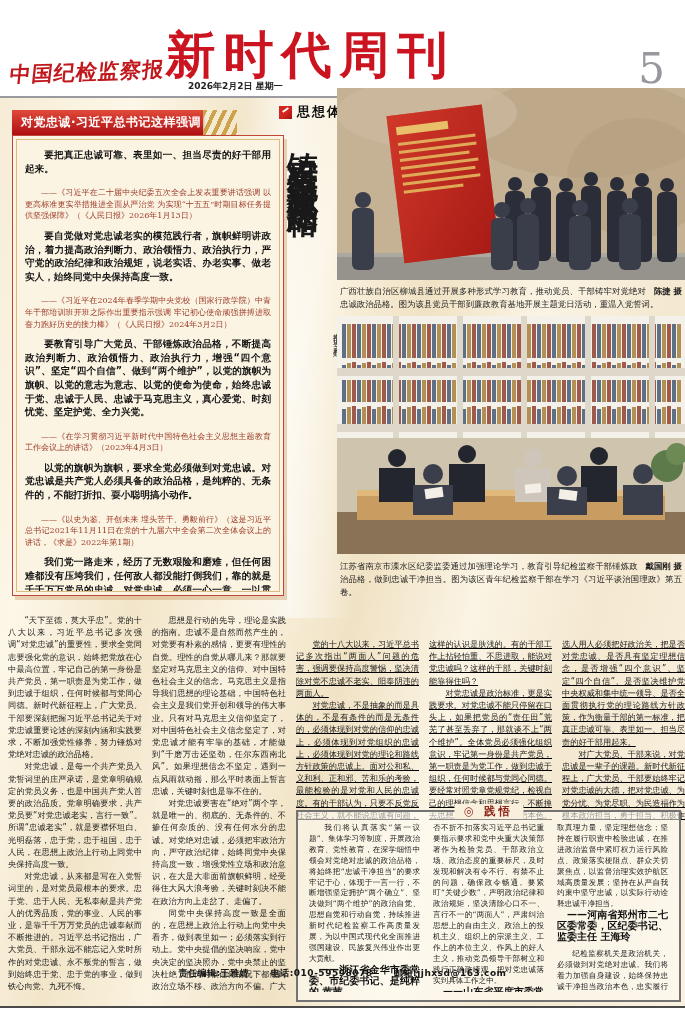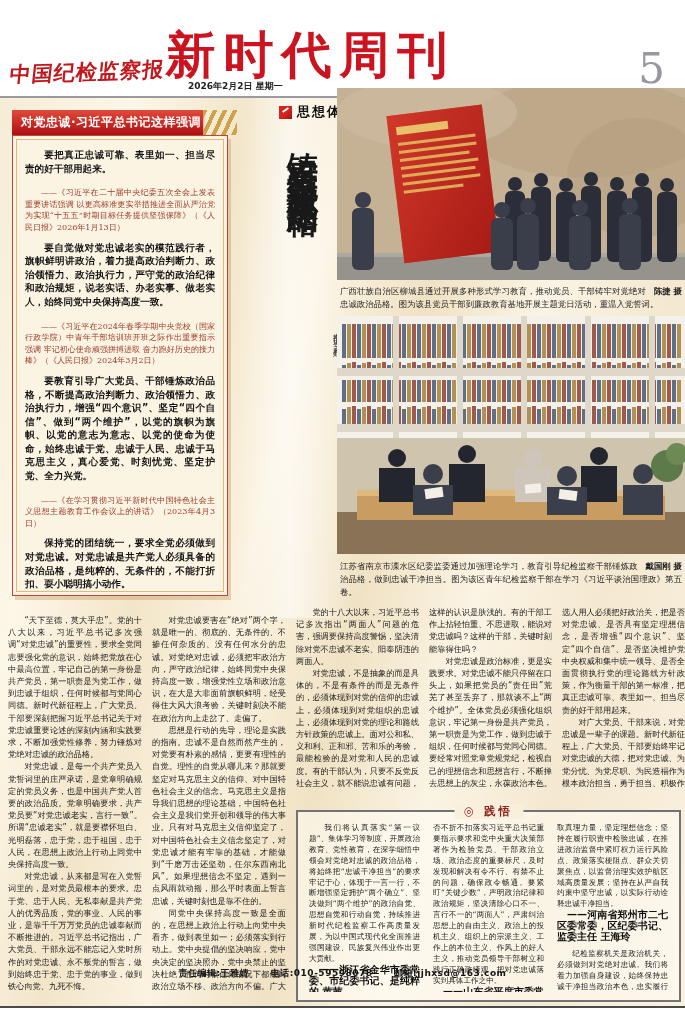--- a/index.html
+++ b/index.html
@@ -21,21 +21,21 @@
         background:linear-gradient(103deg,#f6ecd6 0%,#fdf7e8 15%,#f2e5c9 28%,#fbf3e1 40%,
                    #f0e2c4 53%,#fbf4e4 66%,#f4e8d0 80%,#faf1e0 100%);}
   .sheen{position:absolute;left:238px;top:98px;width:115px;height:520px;
         background:linear-gradient(to right,rgba(255,255,255,0),rgba(255,255,255,.6) 45%,rgba(255,255,255,0));}
   
   .qb-banner{position:absolute;left:12px;top:110px;width:182px;height:25px;line-height:25px;
         background:linear-gradient(#e04a3a,#ae1014);color:#fff;font-weight:bold;font-size:12px;
         padding-left:9px;letter-spacing:.5px;white-space:nowrap;box-shadow:1px 2px 2px rgba(120,60,20,.35);}
   .qb-stripes{position:absolute;left:203px;top:110px;width:34px;height:25px;
         background:repeating-linear-gradient(115deg,#cda24b 0 4px,rgba(0,0,0,0) 4px 9px);}
-  .quote-box{position:absolute;left:12px;top:135px;width:216px;height:461px;background:#fcf4e3;
+  .quote-box{position:absolute;left:12px;top:135px;width:272px;height:461px;background:#fcf4e3;
         border:1.5px solid #c24538;box-shadow:3px 4px 0 rgba(190,140,80,.35);box-sizing:border-box;}
   .quote-box-inner{position:absolute;left:3px;top:3px;right:3px;bottom:3px;border:1px solid #dcbb80;
         padding:8px 8px 4px 8px;overflow:hidden;}
   .qb-statement{margin:0 0 2px 0;font-size:9.6px;line-height:13.6px;font-weight:bold;color:#141414;
         text-indent:2em;text-align:justify;}
   .qb-source{margin:12px 0 7px 0;font-size:8px;line-height:11.6px;color:#9b3a28;text-indent:2em;
         text-align:justify;font-family:"DejaVu Serif","Liberation Serif",serif;}
   
   .feature-tag{position:absolute;left:279px;top:103px;display:flex;align-items:center;}
   .tag-icon{width:13px;height:13px;background:linear-gradient(135deg,#d3251f 55%,#9f120f);
@@ -53,22 +53,22 @@
   .photo2{position:absolute;left:337px;top:316px;width:348px;height:238px;overflow:hidden;}
   .caption{position:absolute;font-size:8.4px;line-height:13px;color:#1d1d1d;text-align:justify;
         font-family:"DejaVu Serif","Liberation Serif",serif;}
   .caption .cap-text{text-indent:2em;display:inline;}
   .caption .credit{font-weight:bold;float:right;margin-left:8px;}
   .caption1{left:340px;top:285px;width:342px;height:28px;}
   .caption2{left:340px;top:560px;width:342px;height:28px;}
   
   .body-part1{position:absolute;left:8px;top:614px;width:278px;height:390px;column-count:2;
         column-gap:10px;overflow:hidden;}
-  .body-part2{position:absolute;left:296px;top:606px;width:389px;height:188px;column-count:3;
-        column-gap:10px;overflow:hidden;}
+  .body-part2{position:absolute;left:296px;top:638px;width:389px;height:188px;column-count:3;
+        column-gap:10px;overflow:hidden;text-decoration:underline;}
   .para{margin:0;font-size:8.2px;line-height:12.2px;color:#1a1a1a;text-indent:2em;text-align:justify;}
   
   .jianwu-box{position:absolute;left:296px;top:810px;width:385px;height:192px;border:2px solid #737373;
         box-sizing:border-box;background:rgba(255,253,245,.55);}
   .jw-label{position:absolute;left:50%;top:-8px;transform:translateX(-50%);background:#f8efdc;
         padding:0 10px;font-size:11.5px;font-weight:bold;color:#8d2418;letter-spacing:3px;white-space:nowrap;}
   .jw-cols{position:absolute;left:11px;top:11px;right:11px;bottom:8px;column-count:3;column-gap:13px;
         overflow:hidden;}
   .jw-text{margin:0;font-size:7.6px;line-height:10.9px;color:#1c1c1c;text-indent:2em;text-align:justify;}
   .jw-sign{margin:0 0 6px 0;font-size:10px;line-height:10.9px;color:#111;font-weight:bold;
@@ -95,21 +95,21 @@
   <div class="qb-banner">对党忠诚·习近平总书记这样强调</div>
   <div class="qb-stripes"></div>
   <div class="quote-box">
     <div class="quote-box-inner">
         <p class="qb-statement">要把真正忠诚可靠、表里如一、担当尽责的好干部用起来。</p>
         <p class="qb-source">——《习近平在二十届中央纪委五次全会上发表重要讲话强调 以更高标准更实举措推进全面从严治党 为实现“十五五”时期目标任务提供坚强保障》（《人民日报》2026年1月13日）</p>
         <p class="qb-statement">要自觉做对党忠诚老实的模范践行者，旗帜鲜明讲政治，着力提高政治判断力、政治领悟力、政治执行力，严守党的政治纪律和政治规矩，说老实话、办老实事、做老实人，始终同党中央保持高度一致。</p>
         <p class="qb-source">——《习近平在2024年春季学期中央党校（国家行政学院）中青年干部培训班开班之际作出重要指示强调 牢记初心使命顽强拼搏进取 奋力跑好历史的接力棒》（《人民日报》2024年3月2日）</p>
         <p class="qb-statement">要教育引导广大党员、干部锤炼政治品格，不断提高政治判断力、政治领悟力、政治执行力，增强“四个意识”、坚定“四个自信”、做到“两个维护”，以党的旗帜为旗帜、以党的意志为意志、以党的使命为使命，始终忠诚于党、忠诚于人民、忠诚于马克思主义，真心爱党、时刻忧党、坚定护党、全力兴党。</p>
         <p class="qb-source">——《在学习贯彻习近平新时代中国特色社会主义思想主题教育工作会议上的讲话》（2023年4月3日）</p>
-        <p class="qb-statement">保持党的团结统一，要求全党必须做到对党忠诚。对党忠诚是共产党人必须具备的政治品格，是纯粹的、无条件的，不能打折扣、耍小聪明搞小动作。</p>
+        <p class="qb-statement">以党的旗帜为旗帜，要求全党必须做到对党忠诚。对党忠诚是共产党人必须具备的政治品格，是纯粹的、无条件的，不能打折扣、耍小聪明搞小动作。</p>
         <p class="qb-source">——《以史为鉴、开创未来 埋头苦干、勇毅前行》（这是习近平总书记2021年11月11日在党的十九届六中全会第二次全体会议上的讲话，《求是》2022年第1期）</p>
         <p class="qb-statement">我们党一路走来，经历了无数艰险和磨难，但任何困难都没有压垮我们，任何敌人都没能打倒我们，靠的就是千千万万党员的忠诚。对党忠诚，必须一心一意、一以贯之，必须表里如一、知行合一，任何时候任何情况下都不改其心、不移其志、不毁其节。</p>
       </div>
   </div>
 
   <div class="feature-tag">
     <span class="tag-icon"></span>
     <span class="tag-label">思想体悟</span>
   </div>
   <div class="headline-v"><span>铸牢对党绝对忠诚政治品格</span><span class="headline-suffix">（一）</span></div>
@@ -233,22 +233,22 @@
   </div>
   <div class="caption caption2">
     <span class="credit">戴国刚 摄</span>
     <span class="cap-text">江苏省南京市溧水区纪委监委通过加强理论学习，教育引导纪检监察干部锤炼政治品格，做到忠诚干净担当。图为该区青年纪检监察干部在学习《习近平谈治国理政》第五卷。</span>
   </div>
 
   <div class="body-part1">
       <p class="para">“天下至德，莫大乎忠”。党的十八大以来，习近平总书记多次强调“对党忠诚”的重要性，要求全党同志要强化党的意识，始终把党放在心中最高位置，牢记自己的第一身份是共产党员，第一职责是为党工作，做到忠诚于组织，任何时候都与党同心同德。新时代新征程上，广大党员、干部要深刻把握习近平总书记关于对党忠诚重要论述的深刻内涵和实践要求，不断加强党性修养，努力锤炼对党绝对忠诚的政治品格。</p>
       <p class="para">对党忠诚，是每一个共产党员入党誓词里的庄严承诺，是党章明确规定的党员义务，也是中国共产党人首要的政治品质。党章明确要求，共产党员要“对党忠诚老实，言行一致”。所谓“忠诚老实”，就是要襟怀坦白、光明磊落，忠于党，忠于祖国，忠于人民，在思想上政治上行动上同党中央保持高度一致。</p>
       <p class="para">对党忠诚，从来都是写在入党誓词里的，是对党员最根本的要求。忠于党、忠于人民、无私奉献是共产党人的优秀品质，党的事业、人民的事业，是靠千千万万党员的忠诚奉献而不断推进的。习近平总书记指出，广大党员、干部永远不能忘记入党时所作的对党忠诚、永不叛党的誓言，做到始终忠于党、忠于党的事业，做到铁心向党、九死不悔。</p>
+      <p class="para">思想是行动的先导，理论是实践的指南。忠诚不是自然而然产生的，对党要有朴素的感情，更要有理性的自觉。理性的自觉从哪儿来？那就要坚定对马克思主义的信仰、对中国特色社会主义的信念。马克思主义是指导我们思想的理论基础，中国特色社会主义是我们党开创和领导的伟大事业。只有对马克思主义信仰坚定了，对中国特色社会主义信念坚定了，对党忠诚才能有牢靠的基础，才能做到“千磨万击还坚劲，任尔东西南北风”。如果理想信念不坚定，遇到一点风雨就动摇，那么平时表面上誓言忠诚，关键时刻也是靠不住的。</p>
       <p class="para">对党忠诚要害在“绝对”两个字，就是唯一的、彻底的、无条件的、不掺任何杂质的、没有任何水分的忠诚。对党绝对忠诚，必须把牢政治方向，严守政治纪律，始终同党中央保持高度一致，增强党性立场和政治意识，在大是大非面前旗帜鲜明，经受得住大风大浪考验，关键时刻决不能在政治方向上走岔了、走偏了。</p>
-      <p class="para">思想是行动的先导，理论是实践的指南。忠诚不是自然而然产生的，对党要有朴素的感情，更要有理性的自觉。理性的自觉从哪儿来？那就要坚定对马克思主义的信仰、对中国特色社会主义的信念。马克思主义是指导我们思想的理论基础，中国特色社会主义是我们党开创和领导的伟大事业。只有对马克思主义信仰坚定了，对中国特色社会主义信念坚定了，对党忠诚才能有牢靠的基础，才能做到“千磨万击还坚劲，任尔东西南北风”。如果理想信念不坚定，遇到一点风雨就动摇，那么平时表面上誓言忠诚，关键时刻也是靠不住的。</p>
       <p class="para">同党中央保持高度一致是全面的，在思想上政治上行动上向党中央看齐，做到表里如一；必须落实到行动上。党中央提倡的坚决响应，党中央决定的坚决照办，党中央禁止的坚决杜绝，任何时候任何情况下都做到政治立场不移、政治方向不偏。广大党员、干部要涵养政治定力，严守政治纪律，恪守政治规矩，自觉做政治上的明白人、老实人。</p>
     </div>
   <div class="body-part2">
       <p class="para">党的十八大以来，习近平总书记多次指出“两面人”问题的危害，强调要保持高度警惕，坚决清除对党不忠诚不老实、阳奉阴违的两面人。</p>
       <p class="para">对党忠诚，不是抽象的而是具体的，不是有条件的而是无条件的，必须体现到对党的信仰的忠诚上，必须体现到对党组织的忠诚上，必须体现到对党的理论和路线方针政策的忠诚上。面对公和私、义和利、正和邪、苦和乐的考验，最能检验的是对党和人民的忠诚度。有的干部认为，只要不反党反社会主义，就不能说忠诚有问题，这样的认识是肤浅的。有的干部工作上拈轻怕重、不思进取，能说对党忠诚吗？这样的干部，关键时刻能靠得住吗？</p>
       <p class="para">对党忠诚是政治标准，更是实践要求。对党忠诚不能只停留在口头上，如果把党员的“责任田”荒芜了甚至丢弃了，那就谈不上“两个维护”。全体党员必须强化组织意识，牢记第一身份是共产党员，第一职责是为党工作，做到忠诚于组织，任何时候都与党同心同德。要经常对照党章党规党纪，检视自己的理想信念和思想言行，不断掸去思想上的灰尘，永葆政治本色。选人用人必须把好政治关，把是否对党忠诚、是否具有坚定理想信念，是否增强“四个意识”、坚定“四个自信”、是否坚决维护党中央权威和集中统一领导、是否全面贯彻执行党的理论路线方针政策，作为衡量干部的第一标准，把真正忠诚可靠、表里如一、担当尽责的好干部用起来。</p>
       <p class="para">对广大党员、干部来说，对党忠诚是一辈子的课题。新时代新征程上，广大党员、干部要始终牢记对党忠诚的大德，把对党忠诚、为党分忧、为党尽职、为民造福作为根本政治担当，勇于担当、积极作为，以实际行动诠释中国共产党人“对党忠诚、不负人民”的精神品质。</p>
     </div>
 
   <div class="jianwu-box">

